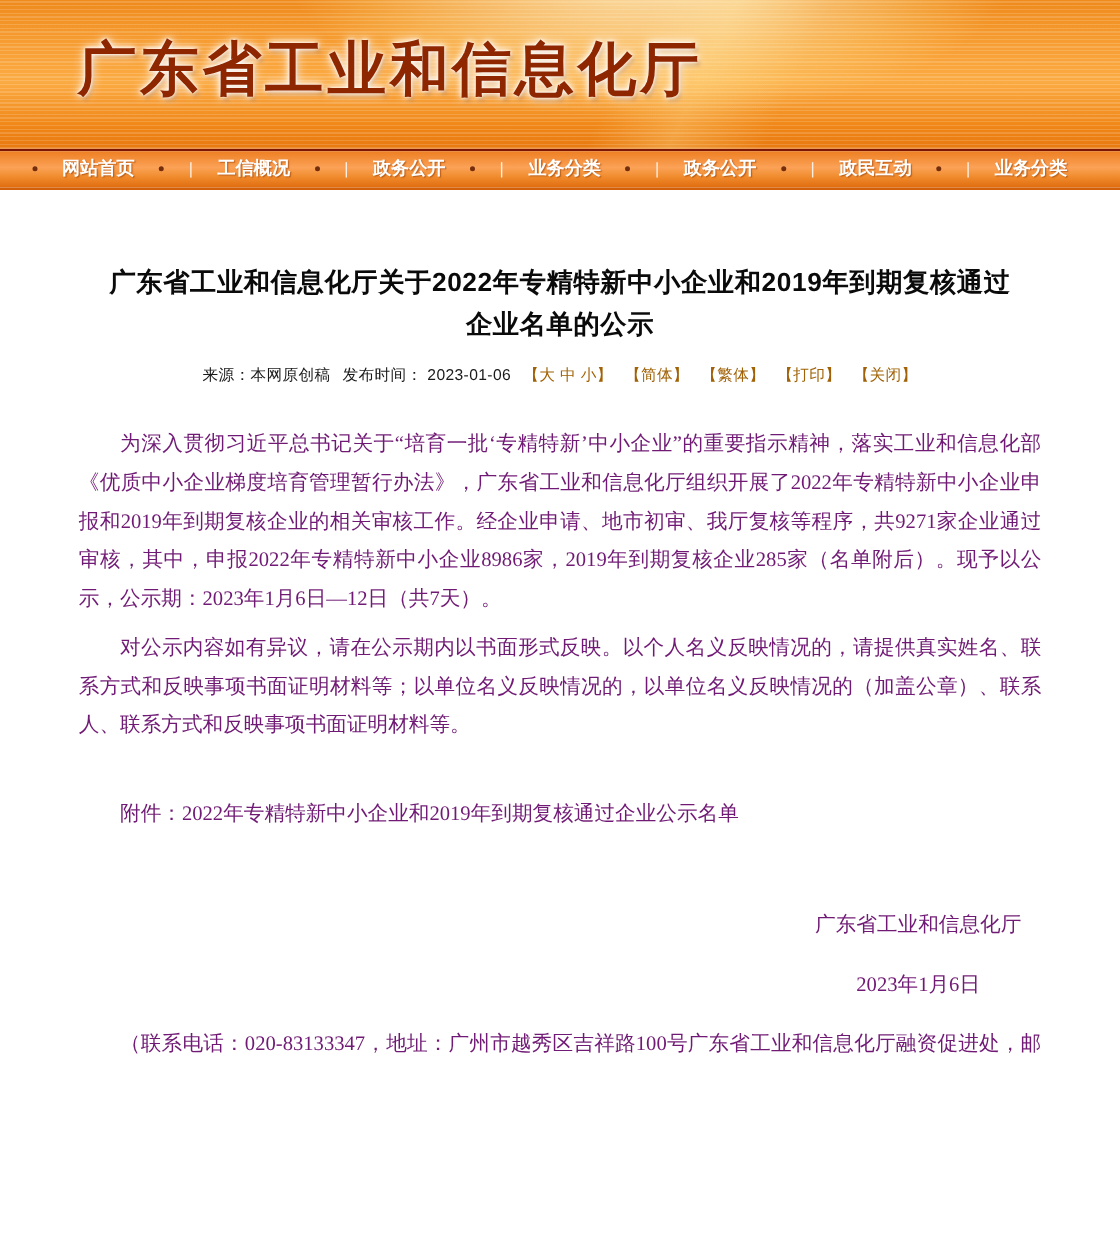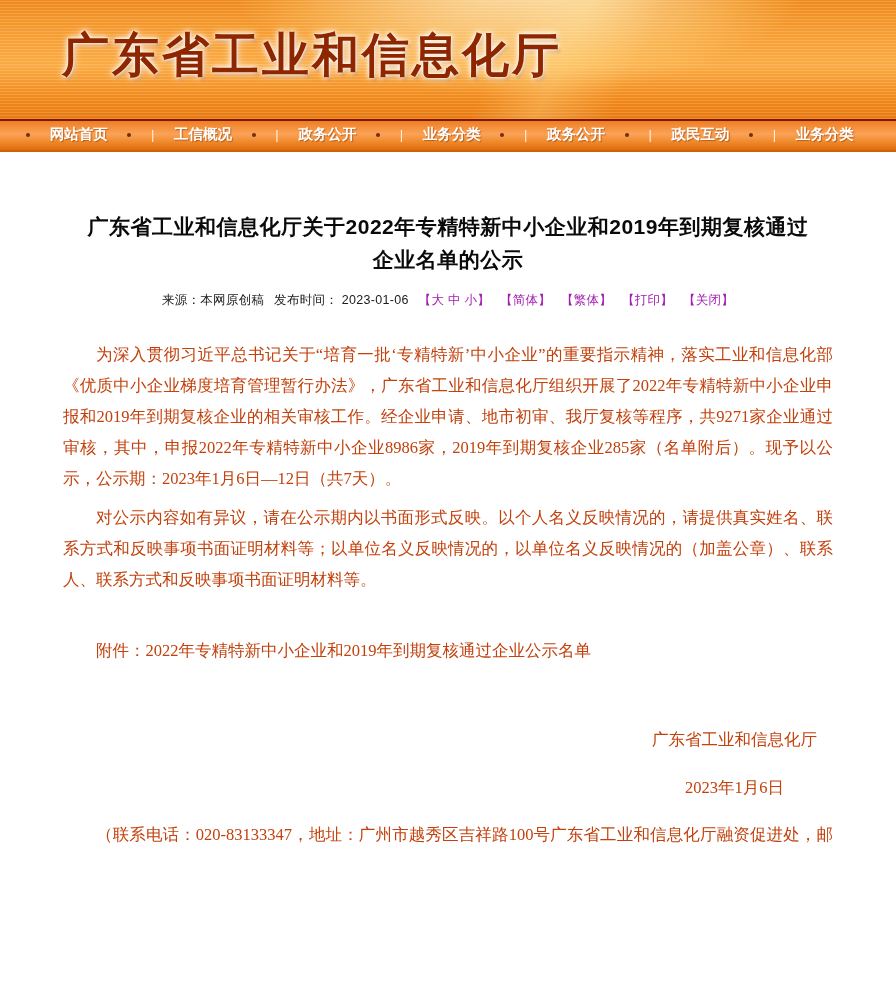--- a/index.html
+++ b/index.html
@@ -50,24 +50,24 @@
   .article-title {
     margin:0 19px; text-align:center; font-size:21px; line-height:33px;
     font-weight:bold; color:#0a0a0a; letter-spacing:.5px;
   }
   .meta {
     margin-top:16px; text-align:center; font-size:12.5px; color:#1a1a1a;
     letter-spacing:.3px;
   }
   .meta span { margin:0 3px;text-align:center; }
   .meta .gray { color:#999; }
-  .meta .ctrl { cursor:pointer; color:#a21caf; }
+  .meta .ctrl { cursor:pointer; color:#a16207; }
   .body-text {
     font-family:"Liberation Serif","DejaVu Serif",serif;
-    font-size:16.5px; line-height:31px; color:#c2410c; text-align:justify;
+    font-size:16.5px; line-height:31px; color:#701a75; text-align:justify;
   }
   .para { text-indent:2em; margin-top:8px; }
   .first-para { margin-top:30px; }
   .attach-line { text-indent:2em; margin-top:40px; }
   .signature { margin-top:58px; text-align:right; padding-right:16px; }
   .signature .sig-block { display:inline-block; text-align:center; }
   .signature .sig-name { font-size:16.5px; font-family:"Liberation Serif","DejaVu Serif",serif; }
   .signature .sig-date { margin-top:17px; font-size:16.5px; font-family:"Liberation Serif","DejaVu Serif",serif; }
   .contact { text-indent:2em; margin-top:16px; }
   

